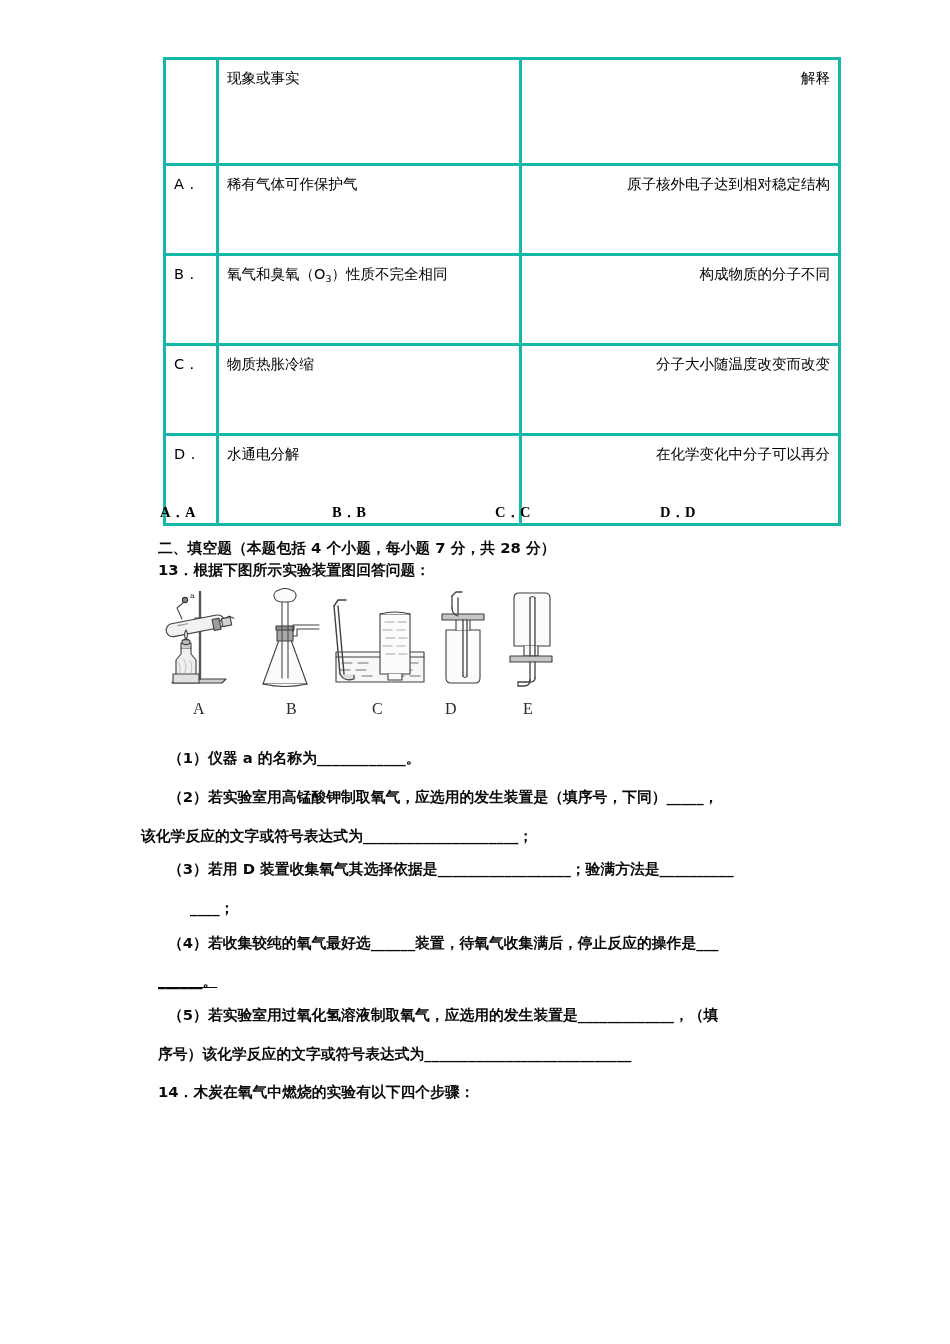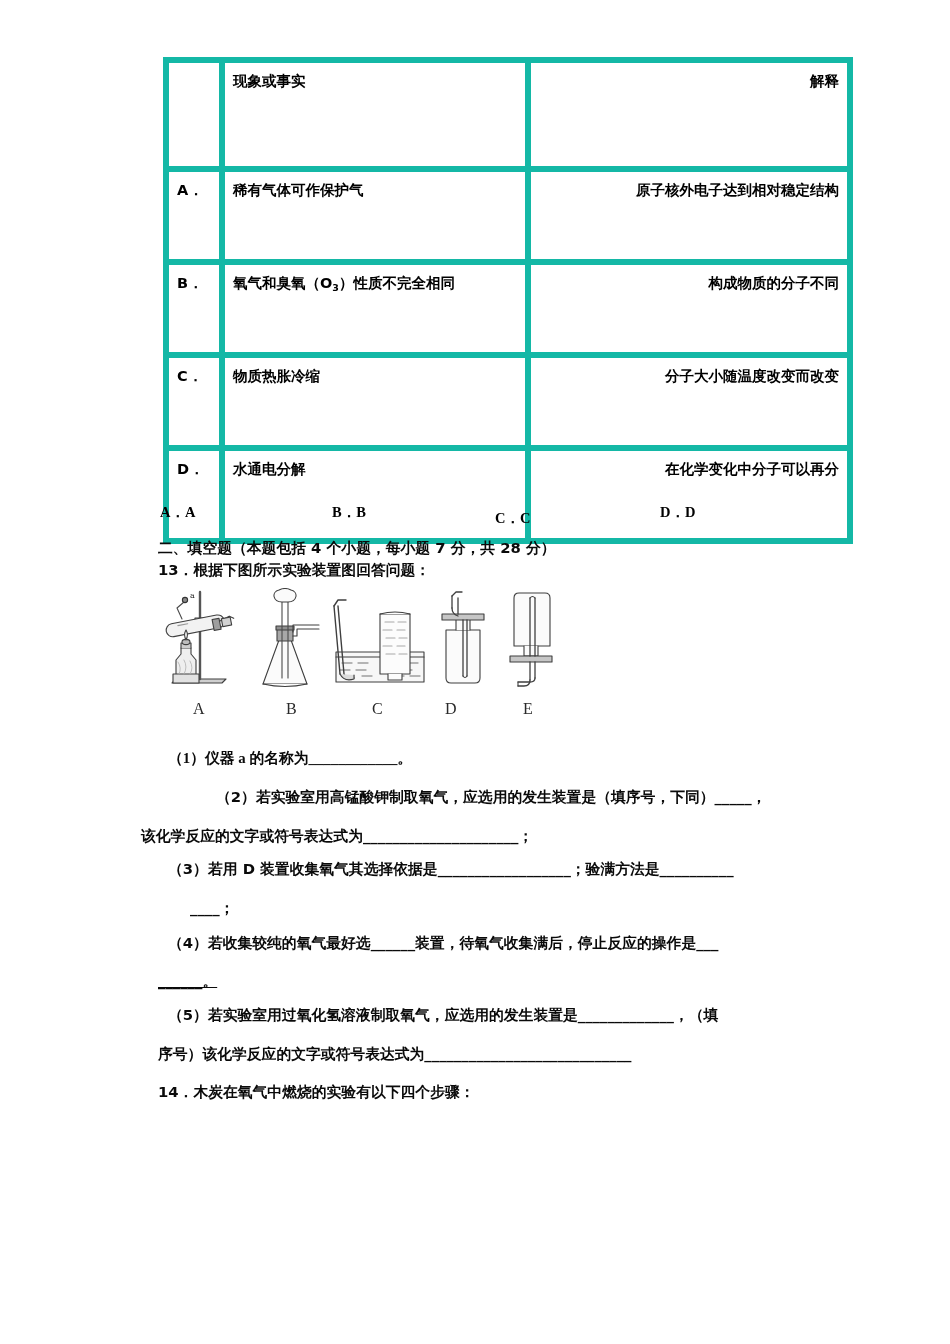--- a/index.html
+++ b/index.html
@@ -26,26 +26,26 @@
   
   .opt-table {
     position: absolute;
     left: 163px;
     top: 57px;
     width: 620px;
     border-collapse: collapse;
     table-layout: fixed;
   }
   .opt-table td {
-    border: 6px solid #14b8a6;
+    border: 3px solid #14b8a6;
     vertical-align: top;
     padding: 9px 8px 0 8px;
     font-size: 14.5px;
     line-height: 1.35;
-    font-weight: bold;
+    font-weight: normal;
     font-family: "DejaVu Sans", "Liberation Sans", sans-serif;
   }
   .col-label { width: 34px; text-align: left; padding-left: 6px; }
   .col-mid   { width: 284px; }
   .col-right { width: 300px; text-align: right; }
 
   .row-head td { height: 94px; }
   .row-body td { height: 78px; }
 
   .lbl {
@@ -62,21 +62,21 @@
     left: 160px;
     top: 503px;
     width: 640px;
     font-family: "Liberation Serif", "DejaVu Serif", serif;
     font-weight: bold;
     font-size: 14.5px;
   }
   .choices span { position: absolute; white-space: nowrap; }
   .ch0 { left: 0px; }
   .ch1 { left: 172px; }
-  .ch2 { left: 335px; margin-top: 6px; }
+  .ch2 { left: 335px; }
   .ch3 { left: 500px; }
 
   
   .ptext {
     position: absolute;
     font-family: "DejaVu Sans", "Liberation Sans", sans-serif;
     font-weight: bold;
     font-size: 14.8px;
     line-height: 1.0;
     white-space: nowrap;
@@ -290,23 +290,23 @@
   </div>
 
   <div class="figcaps">
     <span class="fc0">A</span>
     <span class="fc1">B</span>
     <span class="fc2">C</span>
     <span class="fc3">D</span>
     <span class="fc4">E</span>
   </div>
 
-  <div class="ptext" style="left:168px; top:751px;font-family:Liberation Serif, serif;">（1）仪器 a 的名称为____________。</div>
-
-  <div class="ptext" style="left:168px; top:790px;margin-left:48px;">（2）若实验室用高锰酸钾制取氧气，应选用的发生装置是（填序号，下同）_____，</div>
+  <div class="ptext" style="left:168px; top:751px;">（1）仪器 a 的名称为____________。</div>
+
+  <div class="ptext" style="left:168px; top:790px;">（2）若实验室用高锰酸钾制取氧气，应选用的发生装置是（填序号，下同）_____，</div>
 
   <div class="ptext" style="left:141px; top:829px;">该化学反应的文字或符号表达式为_____________________；</div>
 
   <div class="ptext" style="left:168px; top:862px;">（3）若用 D 装置收集氧气其选择依据是__________________；验满方法是__________</div>
 
   <div class="ptext" style="left:172px; top:901px;margin-left:18px;">____；</div>
 
   <div class="ptext" style="left:168px; top:936px;">（4）若收集较纯的氧气最好选______装置，待氧气收集满后，停止反应的操作是___</div>
 
   <div class="ptext" style="left:158px; top:974px;text-decoration:underline;">______。</div>

